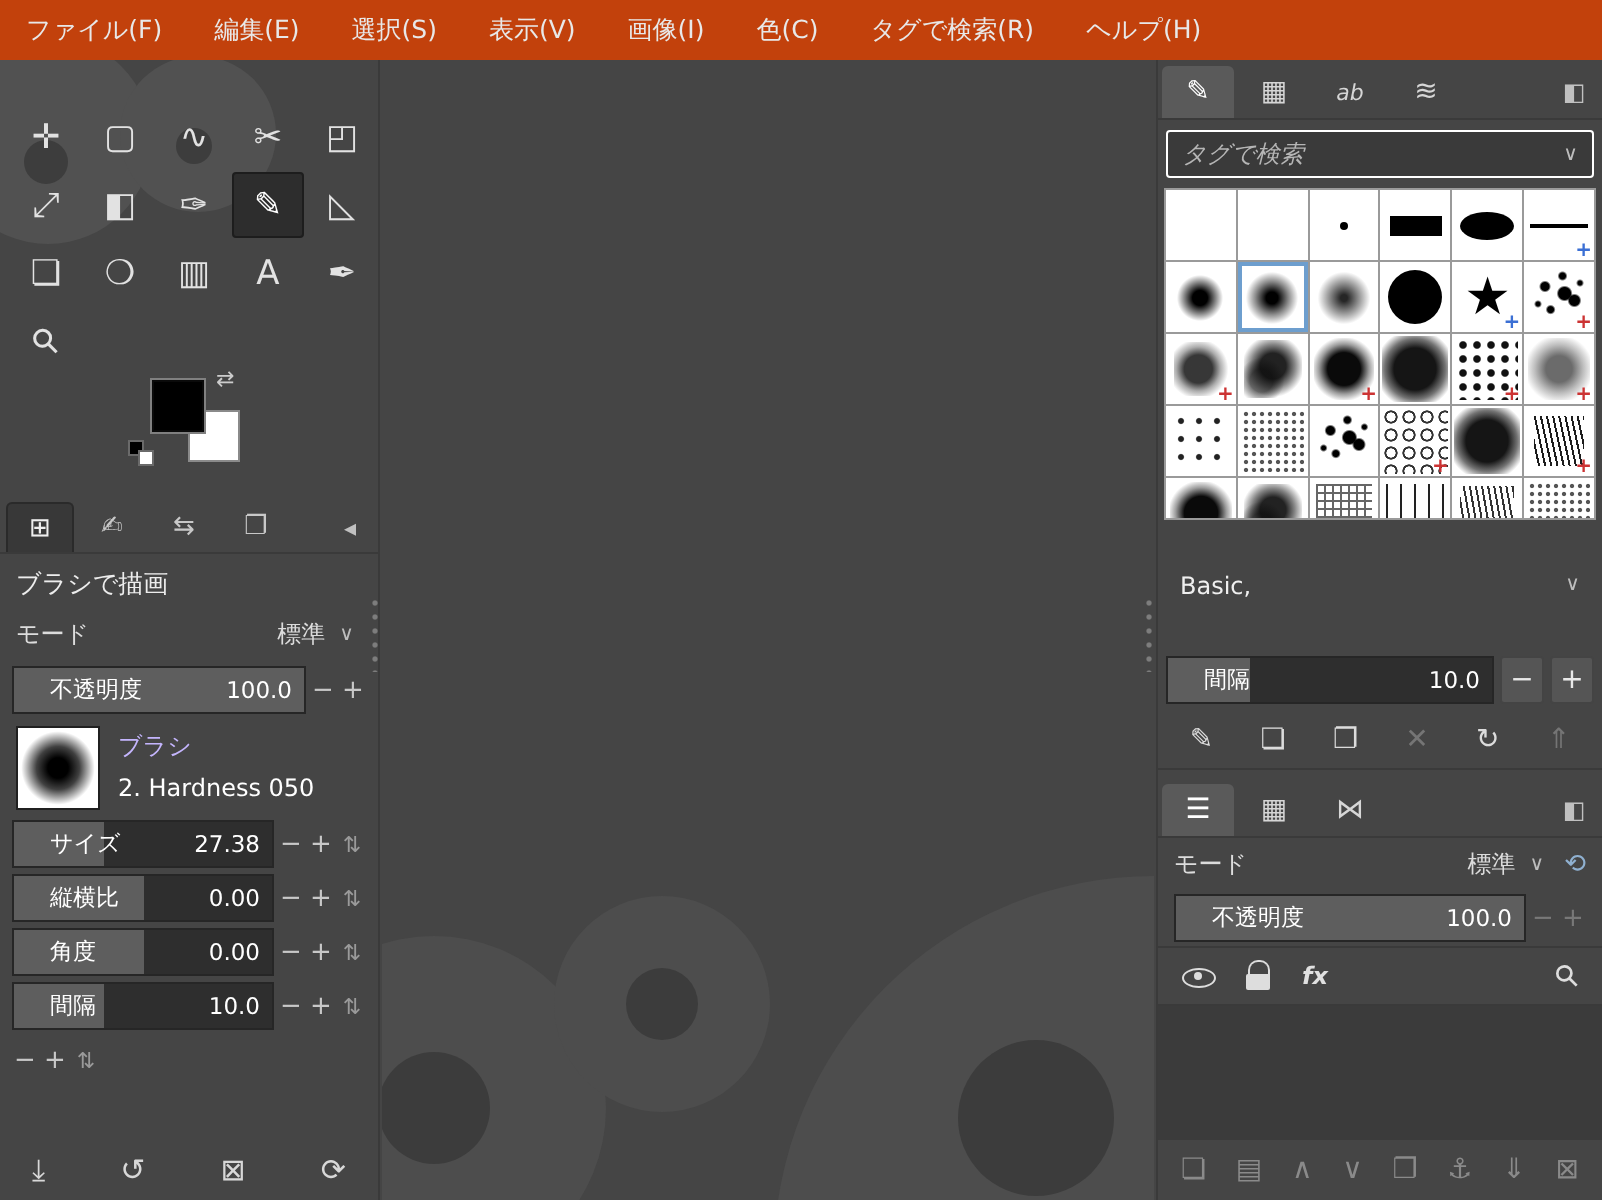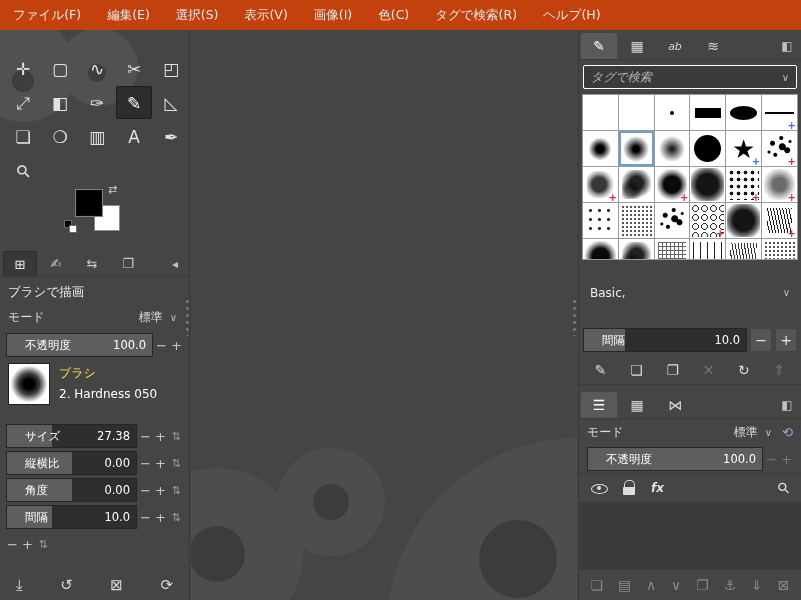--- a/index.html
+++ b/index.html
@@ -50,24 +50,24 @@
   .slabel{position:absolute;left:18px;top:50%;transform:translateY(-50%);font-size:11.5px;color:#fff;z-index:1;white-space:nowrap}
   .svalue{position:absolute;right:6px;top:50%;transform:translateY(-50%);font-size:11.5px;color:#fff;z-index:1}
   .sbtn{width:13px;text-align:center;color:#c8c8c8;font-size:13px;cursor:pointer}
   .sbtn.dim{color:#787878}
   .slink{width:14px;color:#9a9a9a;font-size:11px;text-align:center;cursor:pointer}
 
   .brush-chooser{display:flex;gap:9px;margin:6px 8px 2px;align-items:flex-start}
   .bthumb{width:42px;height:42px;border:1px solid #202020;cursor:pointer;
           background:radial-gradient(circle,#000 0 18%,rgba(0,0,0,.75) 38%,rgba(0,0,0,0) 65%),#fff}
   .bmeta{display:flex;flex-direction:column;gap:5px;padding-top:2px}
-  .blbl{color:#fde047}
+  .blbl{color:#c4b5fd}
   .bname{color:#ffffff;cursor:pointer}
 
-  .options-clip{height:138px;overflow:hidden;margin-top:16px}
+  .options-clip{height:138px;overflow:hidden;margin-top:2px}
 
   .lfooter{position:absolute;left:0;right:0;bottom:0;height:30px;display:flex;align-items:center;justify-content:space-between;padding:0 16px;z-index:2}
   .lfooter span{font-size:15px;color:#d8d8d8;cursor:pointer}
 
   
   #canvas{position:absolute;top:30px;left:191px;width:386px;height:570px;background:#454545;overflow:hidden}
   .wc{position:absolute;border-radius:50%;background:#4d4d4d}
   .wh{position:absolute;border-radius:50%;background:#3c3c3c}
   .wc1{left:-60px;top:438px;width:172px;height:172px}
   .wh1{left:-2px;top:496px;width:56px;height:56px}

